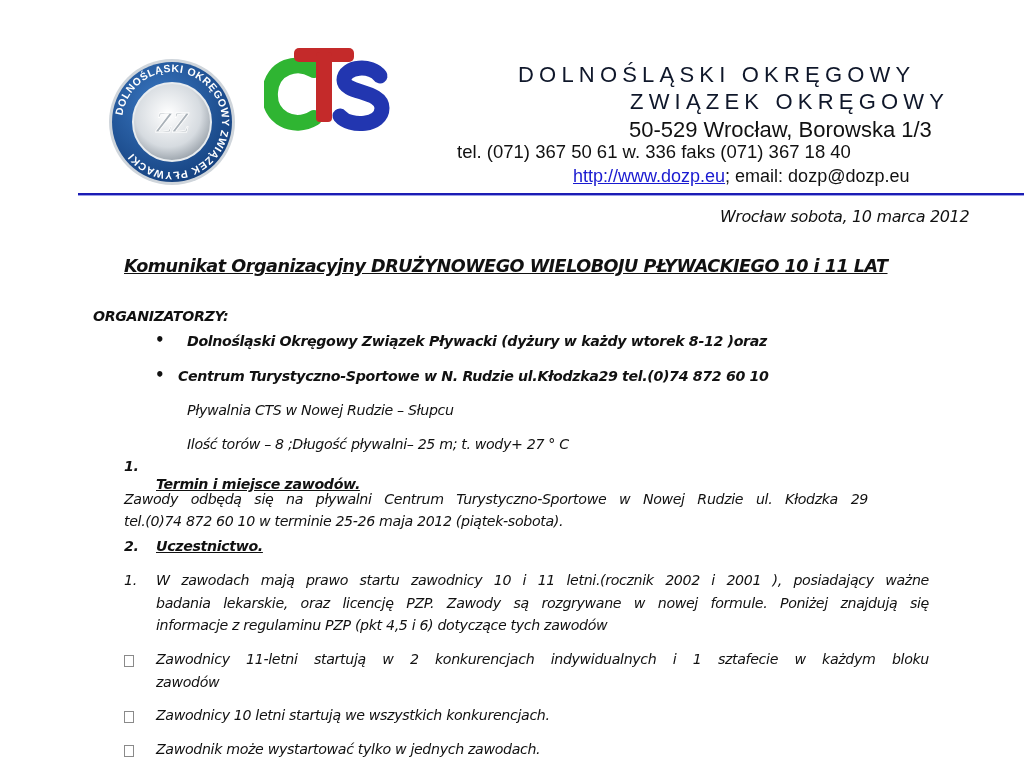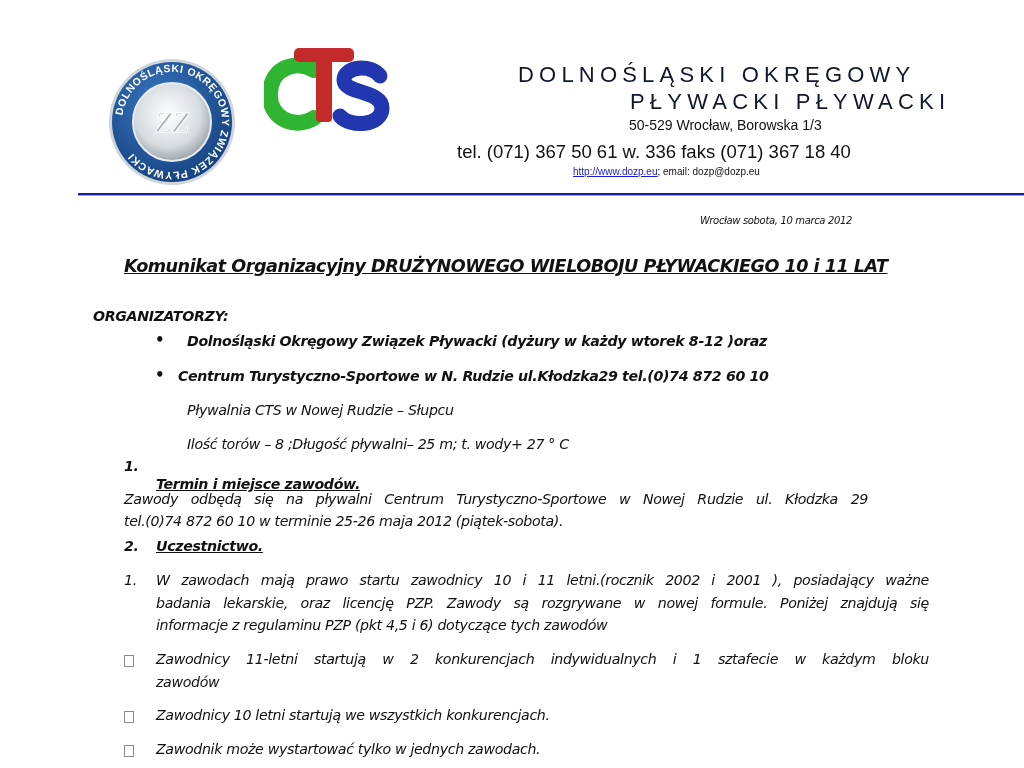--- a/index.html
+++ b/index.html
@@ -30,49 +30,49 @@
       font-family: "Liberation Sans", sans-serif;
       color: #0f172a;
       font-size: 22px;
       letter-spacing: 5.2px;
       white-space: nowrap;
     }
     .org-line1 { left: 518px; top: 62px; }
     .org-line2 { left: 630px; top: 89px; }
     .addr {
       left: 629px; top: 117px;
-      font-size: 14px; color: #111; white-space: nowrap;
+      font-size: 22px; color: #111; white-space: nowrap;
     }
     .tel {
       left: 457px; top: 141px;
       font-size: 18.5px; color: #111; white-space: nowrap;
     }
     .web {
       left: 573px; top: 166px;
-      font-size: 10px; color: #111; white-space: nowrap;
+      font-size: 18px; color: #111; white-space: nowrap;
     }
     .web a {
       color: #1a1ad0; text-decoration: underline;
     }
     .rule {
       left: 78px; top: 193px; width: 946px; height: 2px;
       background: #1c1cb4;
       box-shadow: 0 1px 0 #9aa0e8;
     }
 
     
     .doc {
       font-family: "DejaVu Sans", "Liberation Sans", sans-serif;
       font-style: italic;
       font-size: 14.2px;
       color: #111;
       white-space: nowrap;
       letter-spacing: -0.35px;
     }
-    .date { left: 700px; top: 207px; font-size: 10px; margin-top: 8px; }
+    .date { left: 720px; top: 207px; font-size: 16px; }
     .title {
       left: 124px; top: 256px;
       font-size: 17.6px; font-weight: bold; text-decoration: underline;
       letter-spacing: -0.5px;
     }
     .organizers { left: 93px; top: 308px; font-weight: bold; }
     .bullet { font-style: normal; font-weight: bold; font-size: 15px; }
     .b1-dot { left: 155px; top: 331px; }
     .b1-text { left: 187px; top: 333px; font-weight: bold; }
     .b2-dot { left: 155px; top: 366px; }
@@ -134,21 +134,21 @@
 <div class="abs logo-cts">
   <svg width="128" height="92" viewBox="0 0 128 92">
     <path d="M50,26 C34,16 8,22 6,48 C4,74 30,86 50,74" fill="none" stroke="#2fb532" stroke-width="16" stroke-linecap="round"></path>
     <rect x="30" y="4" width="60" height="14" rx="5" fill="#c42a2a"></rect>
     <rect x="52" y="8" width="16" height="70" rx="4" fill="#c42a2a"></rect>
     <path d="M116,32 C108,20 80,22 80,36 C80,50 118,46 118,64 C118,82 86,84 76,72" fill="none" stroke="#2236b0" stroke-width="15" stroke-linecap="round"></path>
   </svg>
 </div>
 
 <div class="abs org-line1">DOLNOŚLĄSKI OKRĘGOWY</div>
-<div class="abs org-line2">PŁYWACKI PŁYWACKI</div>
+<div class="abs org-line2">ZWIĄZEK OKRĘGOWY</div>
 <div class="abs addr">50-529 Wrocław, Borowska 1/3</div>
 <div class="abs tel">tel. (071) 367 50 61 w. 336 faks (071) 367 18 40</div>
 <div class="abs web">
   <a href="#">http://www.dozp.eu</a><span>; email: dozp@dozp.eu</span>
 </div>
 <div class="abs rule"></div>
 
 <div class="abs doc date">Wrocław sobota, 10 marca 2012</div>
 <div class="abs doc title">Komunikat Organizacyjny DRUŻYNOWEGO WIELOBOJU PŁYWACKIEGO 10 i 11 LAT</div>
 

